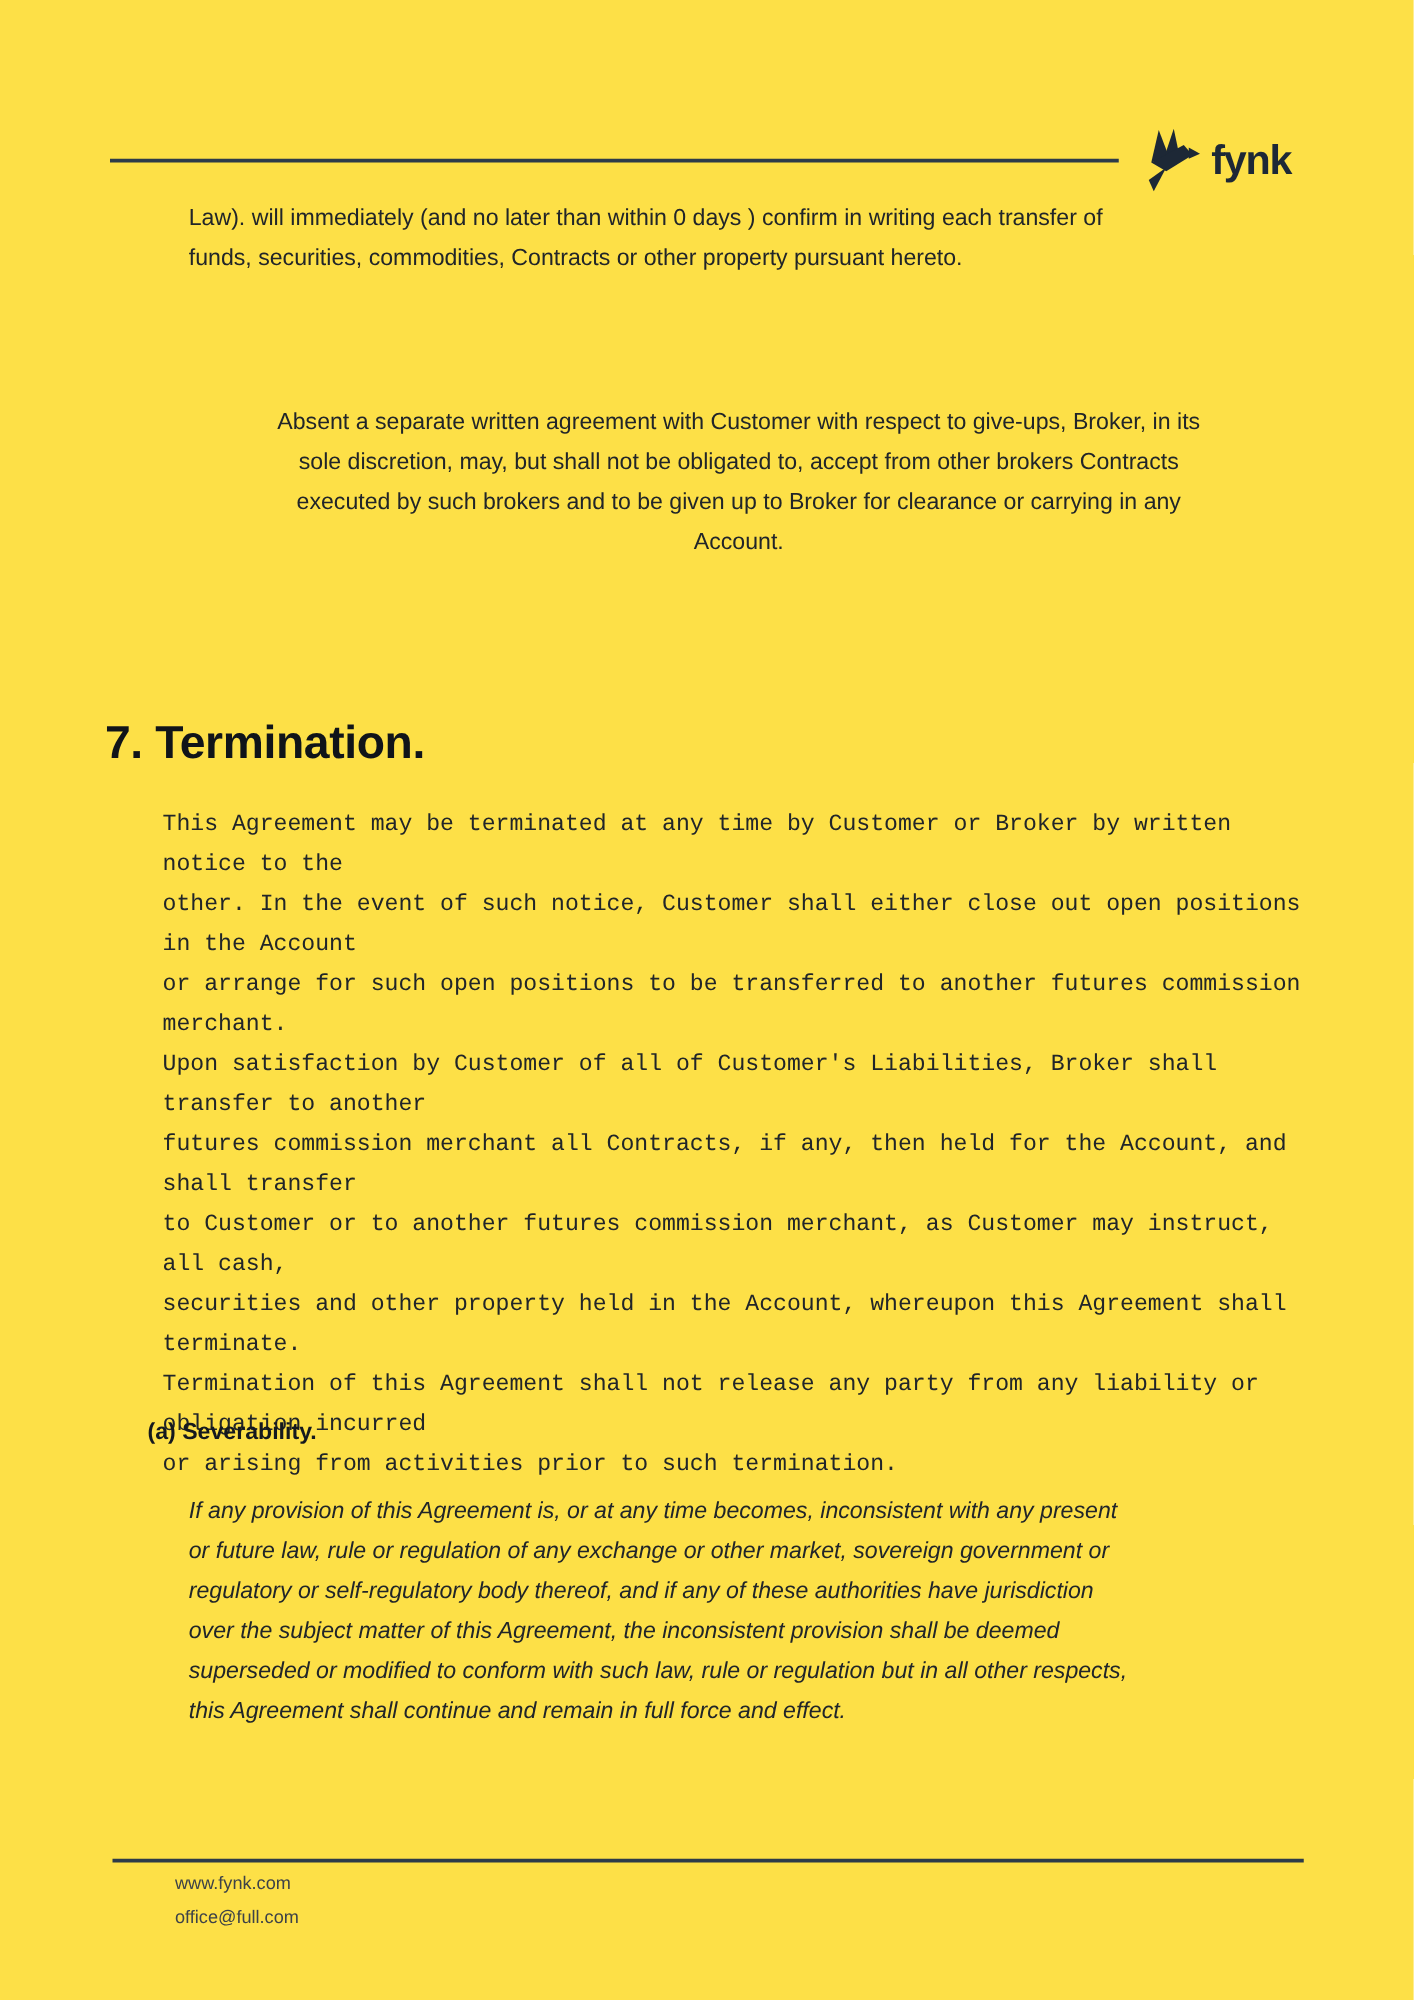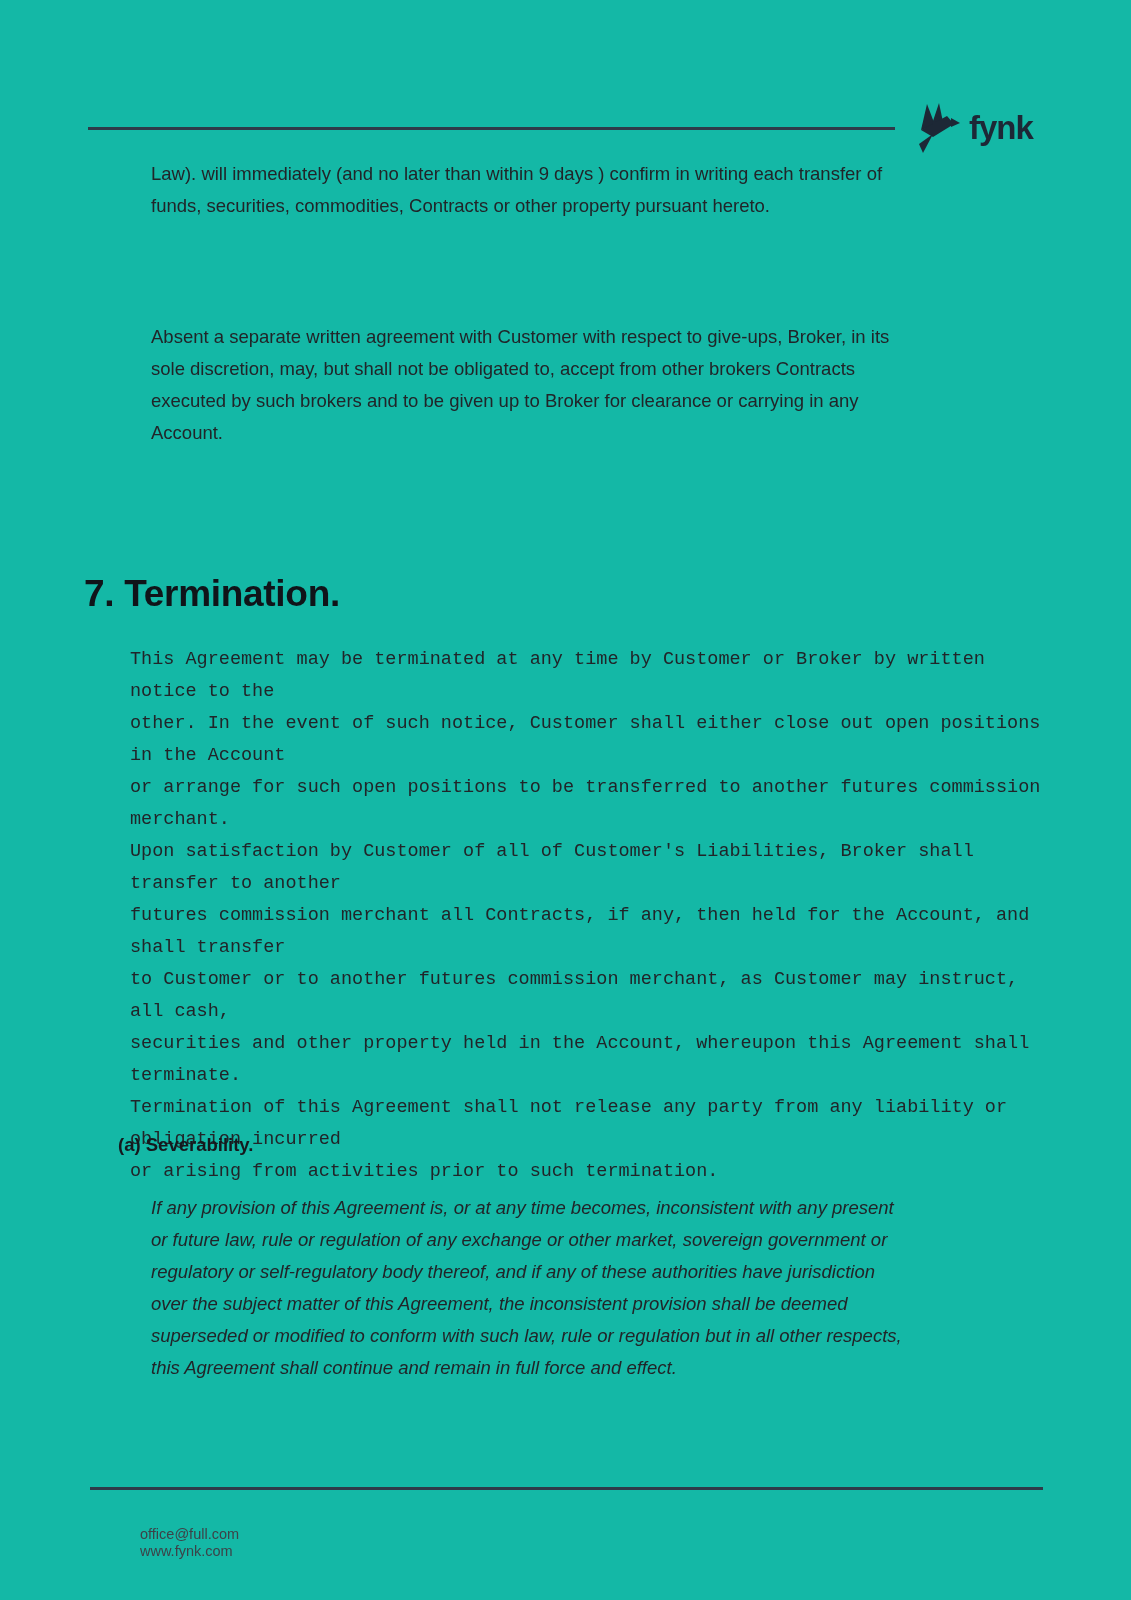--- a/index.html
+++ b/index.html
@@ -4,21 +4,21 @@
 <style>
   html, body {
     margin: 0;
     padding: 0;
     background: #ffffff;
   }
   .page {
     position: relative;
     width: 1131px;
     height: 1600px;
-    background: #14b8a6;
+    background: #fde047;
     font-family: "Liberation Sans", "DejaVu Sans", sans-serif;
     color: #212529;
     overflow: hidden;
   }
   .rule {
     position: absolute;
     background: #2e3b49;
     height: 3px;
   }
   .rule-top { left: 88px; top: 127px; width: 807px; }
@@ -44,21 +44,21 @@
 
   .body-par {
     position: absolute;
     font-size: 18.5px;
     line-height: 32px;
     white-space: pre-line;
     color: #212529;
     margin: 0;
   }
   .par-intro   { left: 151px; top: 158px;  width: 880px; }
-  .par-clause-n{ left: 151px; top: 321px;  width: 880px; }
+  .par-clause-n{ left: 151px; top: 321px;  width: 880px; text-align: center; }
   .par-sec-7   { left: 130px; top: 644px;  width: 920px; font-family: Liberation Mono, monospace; }
   .par-clause-a{ left: 151px; top: 1192px; width: 880px; font-style: italic; }
 
   .sub-heading {
     position: absolute;
     font-size: 18.5px;
     font-weight: 700;
     color: #15191e;
     line-height: 26px;
     margin: 0;
@@ -81,21 +81,21 @@
   .h-sec-8 { left: 84px; top: 1036px; }
 
   .footer-line {
     position: absolute;
     left: 140px;
     font-size: 14.5px;
     line-height: 22px;
     color: #3d4248;
     white-space: nowrap;
   }
-  .footer-web   { top: 1496px; margin-top: 44px; }
+  .footer-web   { top: 1496px; }
   .footer-email { top: 1523px; }
 
   .bird-svg { display: block; }
 </style>
 </head>
 <body>
 
 <div class="page">
 
   <div class="rule rule-top"></div>
@@ -104,21 +104,21 @@
     <svg class="bird-svg" width="42" height="52" viewBox="0 0 42 52" xmlns="http://www.w3.org/2000/svg">
       <polygon points="9,1 17,22 3,27" fill="#1d2836"></polygon>
       <polygon points="21,0 25,19 13,24" fill="#1d2836"></polygon>
       <polygon points="3,27 29,13 36,21 15,34" fill="#1d2836"></polygon>
       <polygon points="33,15 42,20 33,24" fill="#1d2836"></polygon>
       <polygon points="15,31 5,50 1,41" fill="#1d2836"></polygon>
     </svg>
     <span class="logo-word">fynk</span>
   </div>
 
-  <p class="body-par par-intro">Law). will immediately (and no later than within 9 days ) confirm in writing each transfer of
+  <p class="body-par par-intro">Law). will immediately (and no later than within 0 days ) confirm in writing each transfer of
 funds, securities, commodities, Contracts or other property pursuant hereto.</p>
 
 
   <p class="body-par par-clause-n">Absent a separate written agreement with Customer with respect to give-ups, Broker, in its
 sole discretion, may, but shall not be obligated to, accept from other brokers Contracts
 executed by such brokers and to be given up to Broker for clearance or carrying in any
 Account.</p>
 
   <h1 class="sec-heading h-sec-7">7. Termination.</h1>
 

